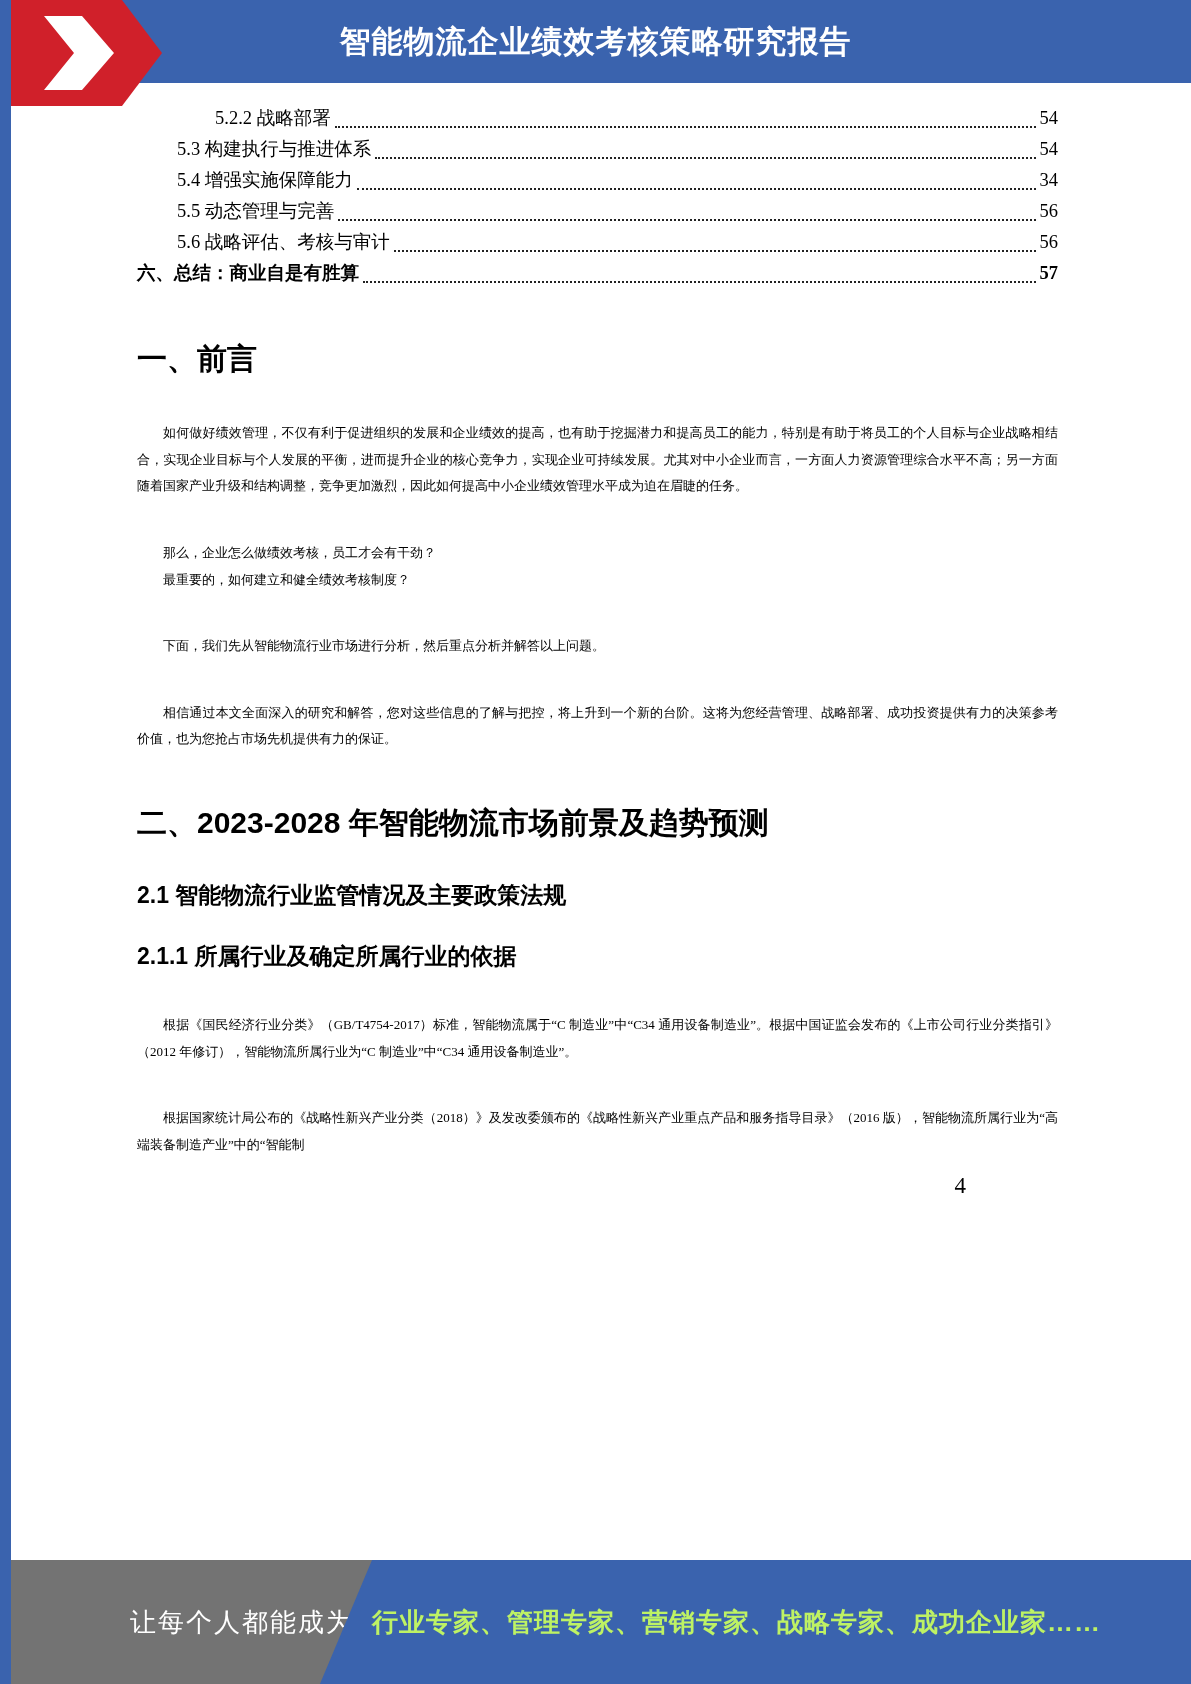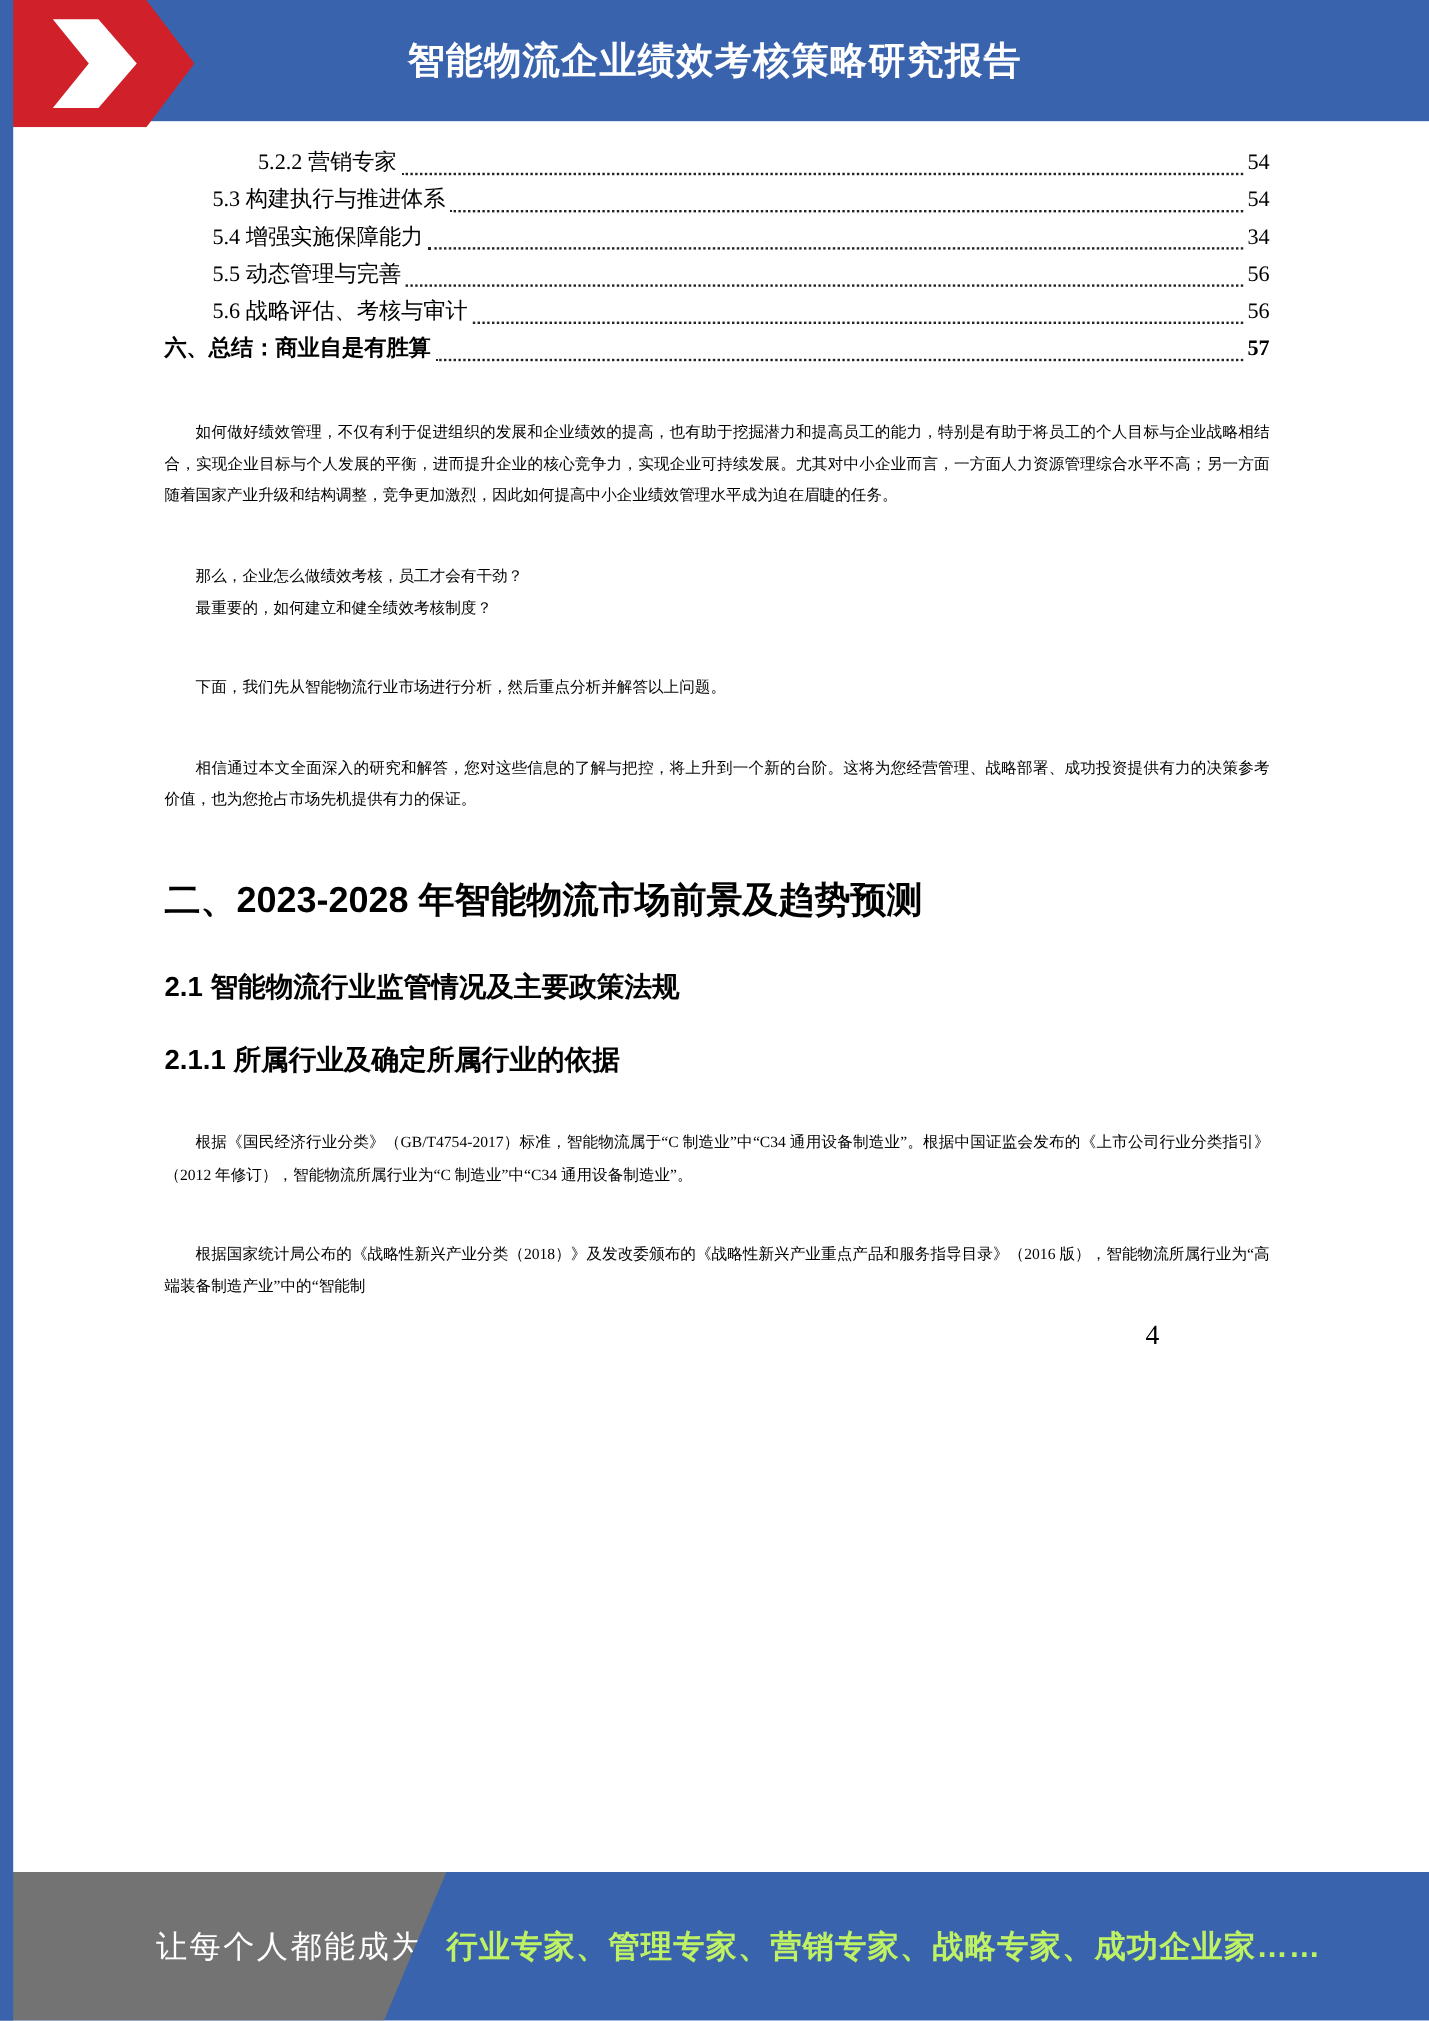--- a/index.html
+++ b/index.html
@@ -20,21 +20,21 @@
     position: absolute;
     left: 0; top: 0; bottom: 0;
     width: 11px;
     background: #3a63ae;
     z-index: 3;
   }
 
   
   .page-header {
     position: relative;
-    height: 101px;
+    height: 83px;
     background: #3a63ae;
     display: flex;
     align-items: center;
     justify-content: center;
     z-index: 2;
   }
   .emblem {
     position: absolute;
     left: 0; top: 0;
     width: 162px; height: 106px;
@@ -147,21 +147,21 @@
         <polygon points="44,16 82,16 114,53 82,90 44,90 74,53" fill="#ffffff"></polygon>
       </svg>
     </div>
     <div class="report-title">智能物流企业绩效考核策略研究报告</div>
   </header>
 
   <main class="content">
 
     <nav class="toc">
       <div class="toc-item indent-2">
-        <span class="toc-label">5.2.2 营销专家</span>
+        <span class="toc-label">5.2.2 战略部署</span>
         <span class="toc-leader"></span>
         <span class="toc-page">54</span>
       </div>
       <div class="toc-item indent-1">
         <span class="toc-label">5.3 构建执行与推进体系</span>
         <span class="toc-leader"></span>
         <span class="toc-page">54</span>
       </div>
       <div class="toc-item indent-1">
         <span class="toc-label">5.4 增强实施保障能力</span>
@@ -178,20 +178,21 @@
         <span class="toc-leader"></span>
         <span class="toc-page">56</span>
       </div>
       <div class="toc-item toc-bold">
         <span class="toc-label">六、总结：商业自是有胜算</span>
         <span class="toc-leader"></span>
         <span class="toc-page">57</span>
       </div>
     </nav>
 
+    <h1 class="sec">一、前言</h1>
 
     <p class="para gap">如何做好绩效管理，不仅有利于促进组织的发展和企业绩效的提高，也有助于挖掘潜力和提高员工的能力，特别是有助于将员工的个人目标与企业战略相结合，实现企业目标与个人发展的平衡，进而提升企业的核心竞争力，实现企业可持续发展。尤其对中小企业而言，一方面人力资源管理综合水平不高；另一方面随着国家产业升级和结构调整，竞争更加激烈，因此如何提高中小企业绩效管理水平成为迫在眉睫的任务。</p>
 
     <p class="para gap">那么，企业怎么做绩效考核，员工才会有干劲？</p>
     <p class="para">最重要的，如何建立和健全绩效考核制度？</p>
 
     <p class="para gap">下面，我们先从智能物流行业市场进行分析，然后重点分析并解答以上问题。</p>
 
     <p class="para gap">相信通过本文全面深入的研究和解答，您对这些信息的了解与把控，将上升到一个新的台阶。这将为您经营管理、战略部署、成功投资提供有力的决策参考价值，也为您抢占市场先机提供有力的保证。</p>
 

